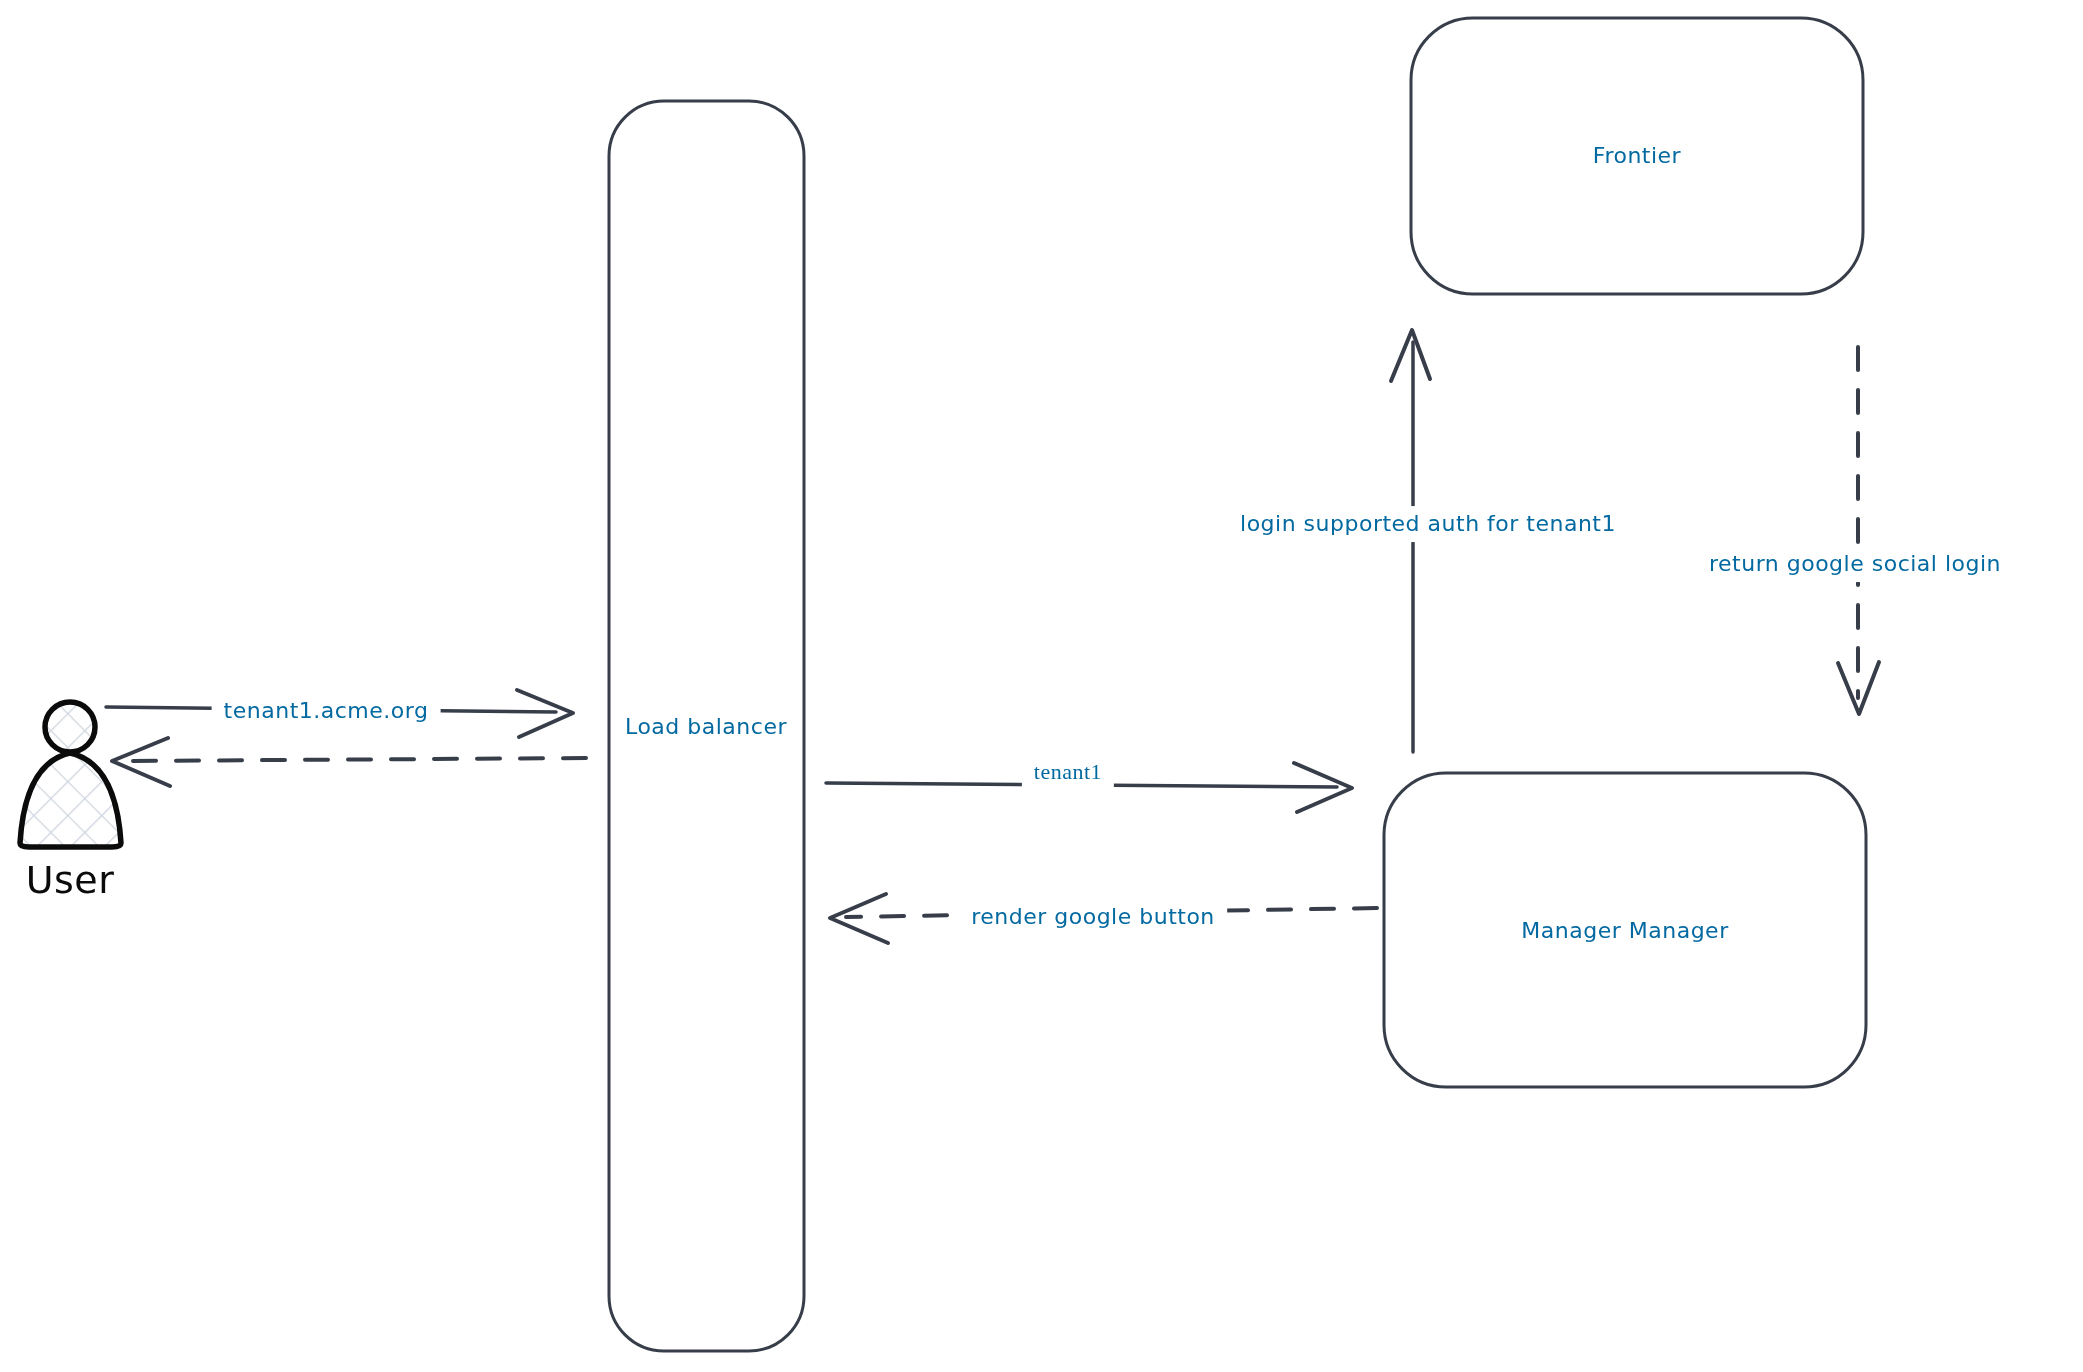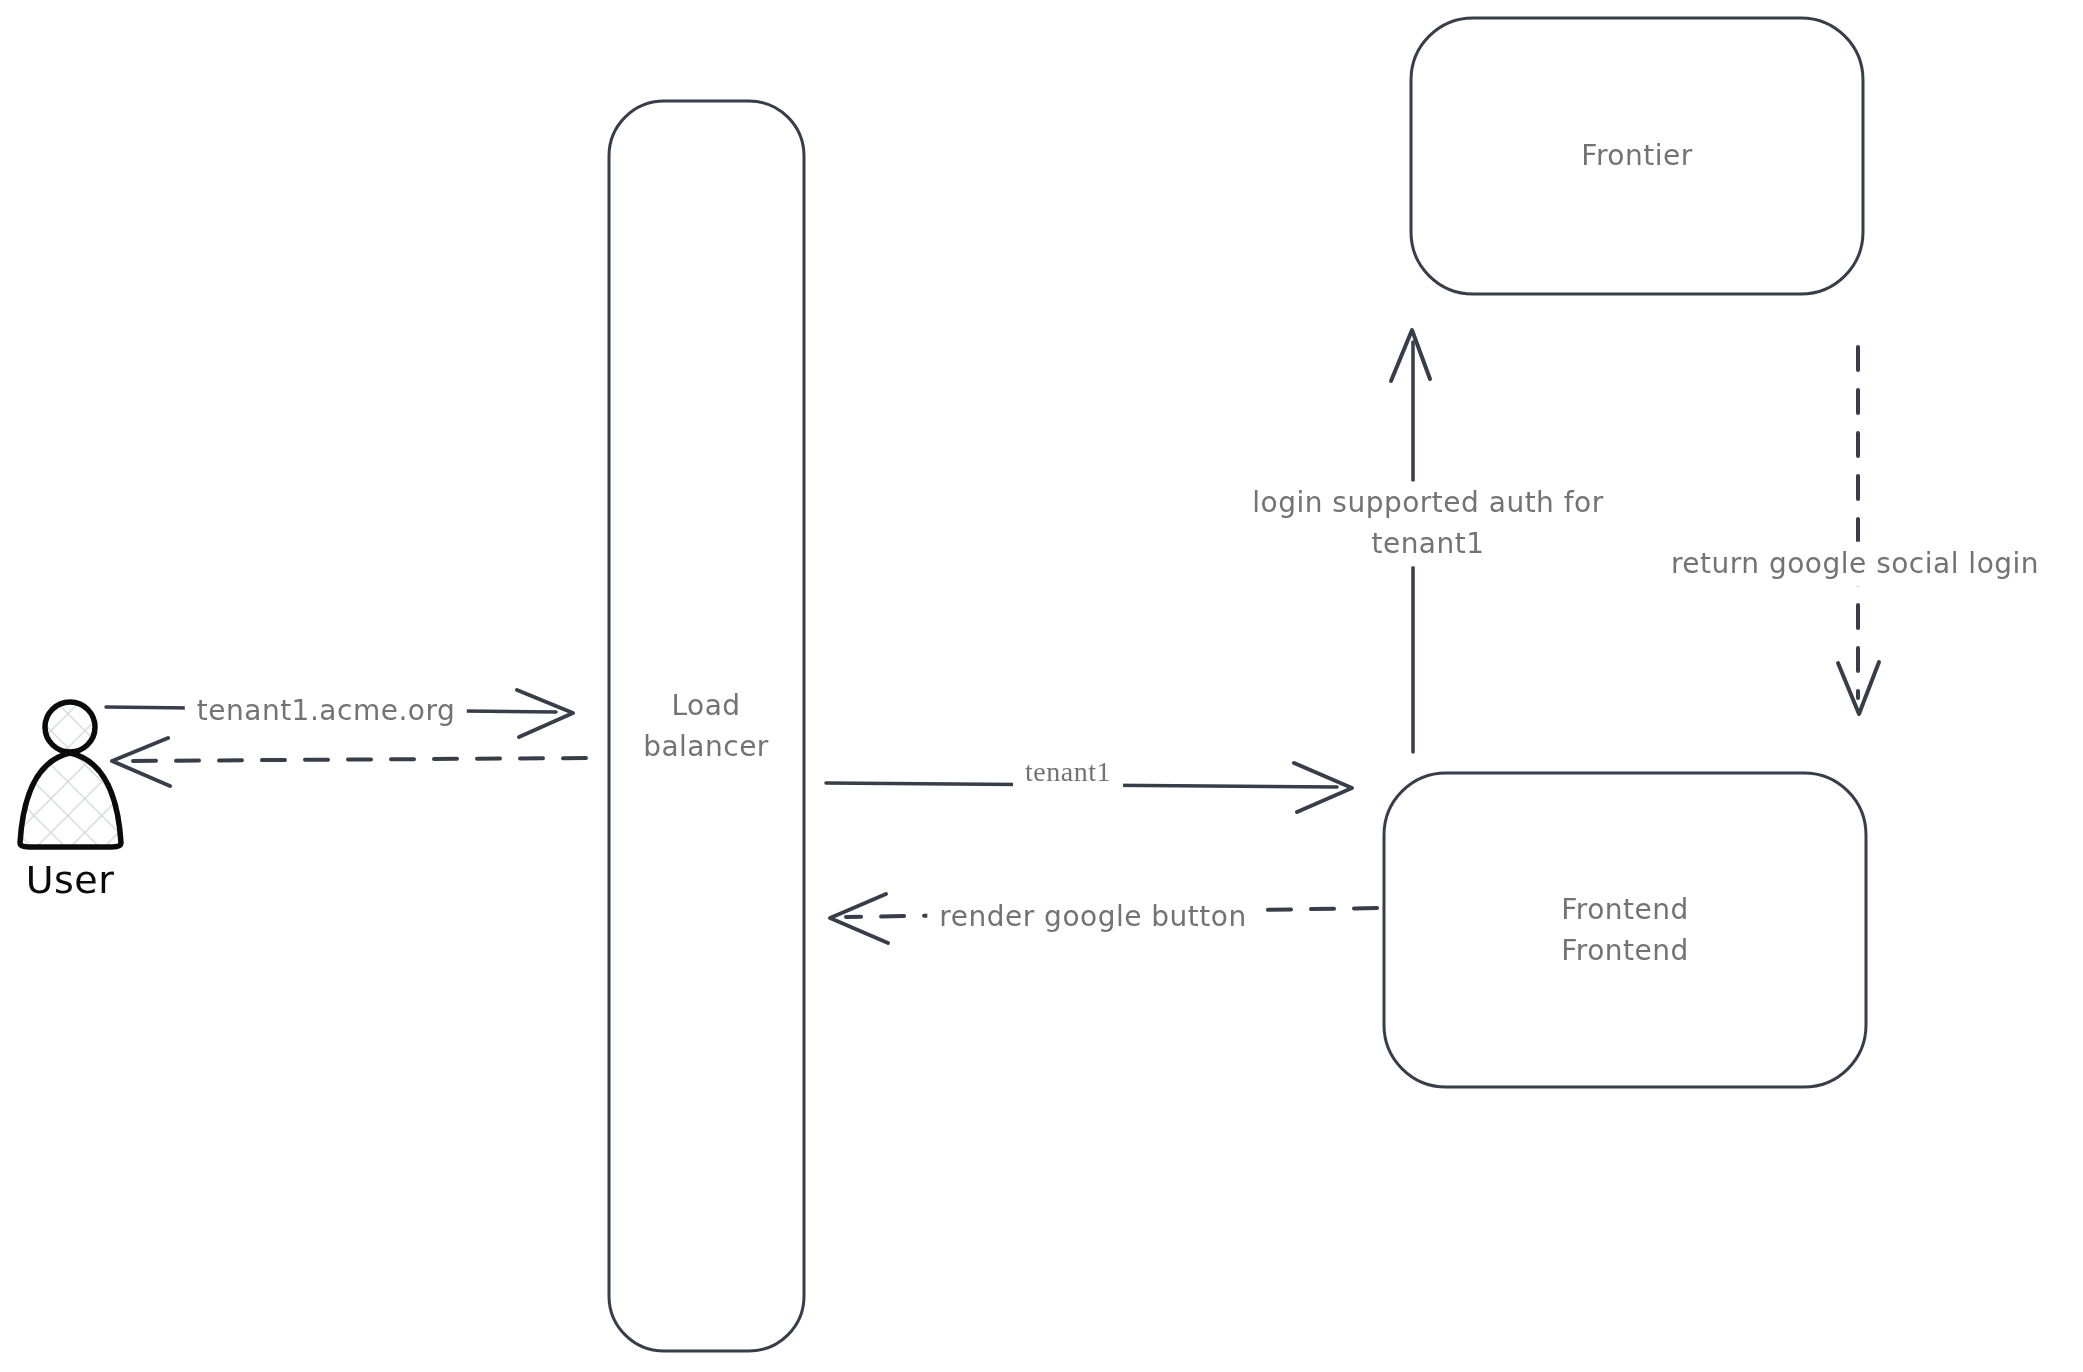--- a/index.html
+++ b/index.html
@@ -10,23 +10,23 @@
     background: #ffffff;
     font-family: "DejaVu Sans", sans-serif;
     color: #373e4a;
     overflow: hidden;
   }
   .canvas svg { position: absolute; left: 0; top: 0; }
   .label {
     position: absolute;
     transform: translate(-50%, -50%);
     text-align: center;
-    font-size: 28px;
+    font-size: 22px;
     line-height: 1.45;
-    color: #737373;
+    color: #0369a1;
     letter-spacing: 0.5px;
   }
   .nowrap { white-space: nowrap; }
   .edge-label { background: #ffffff; padding: 2px 12px; }
   .user-label {
     color: #0b0b0b;
     font-weight: normal;
     font-size: 38px;
   }
 </style>
@@ -85,21 +85,21 @@
       <polyline points="1838,663 1859,714 1879,662" stroke-width="4"></polyline>
     </g>
   </svg>
 
   <div class="label user-label nowrap" style="left:70px; top:881px;">User</div>
 
   <div class="label" style="left:706px; top:727px; width:175px;">Load balancer</div>
 
   <div class="label nowrap" style="left:1637px; top:156px;">Frontier</div>
 
-  <div class="label" style="left:1625px; top:931px; width:235px;">Frontend Frontend</div>
+  <div class="label" style="left:1625px; top:931px; width:235px;">Manager Manager</div>
 
   <div class="label edge-label nowrap" style="left:326px; top:711px;">tenant1.acme.org</div>
 
   <div class="label edge-label nowrap" style="left:1068px; top:772px;font-family:Liberation Serif, serif;">tenant1</div>
 
   <div class="label edge-label nowrap" style="left:1093px; top:917px;">render google button</div>
 
   <div class="label edge-label" style="left:1428px; top:524px; width:420px;">login supported auth for tenant1</div>
 
   <div class="label edge-label" style="left:1855px; top:524px; width:400px;margin-top:40px;">return google social login</div>

